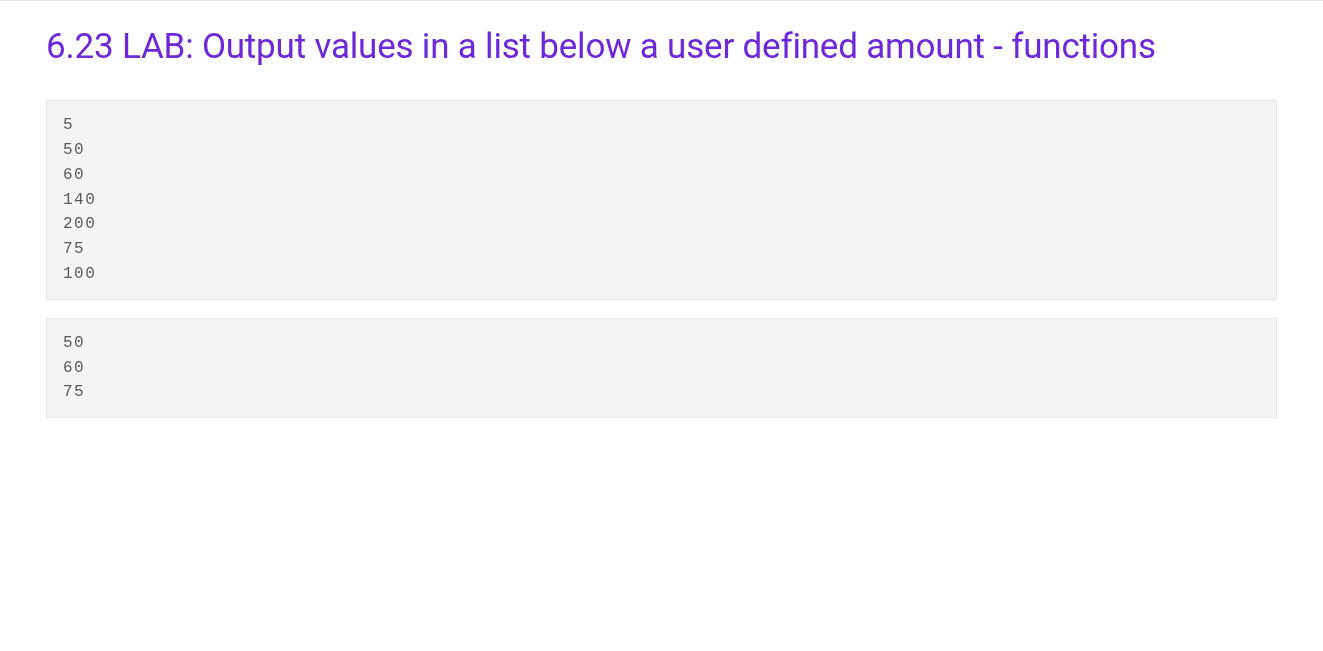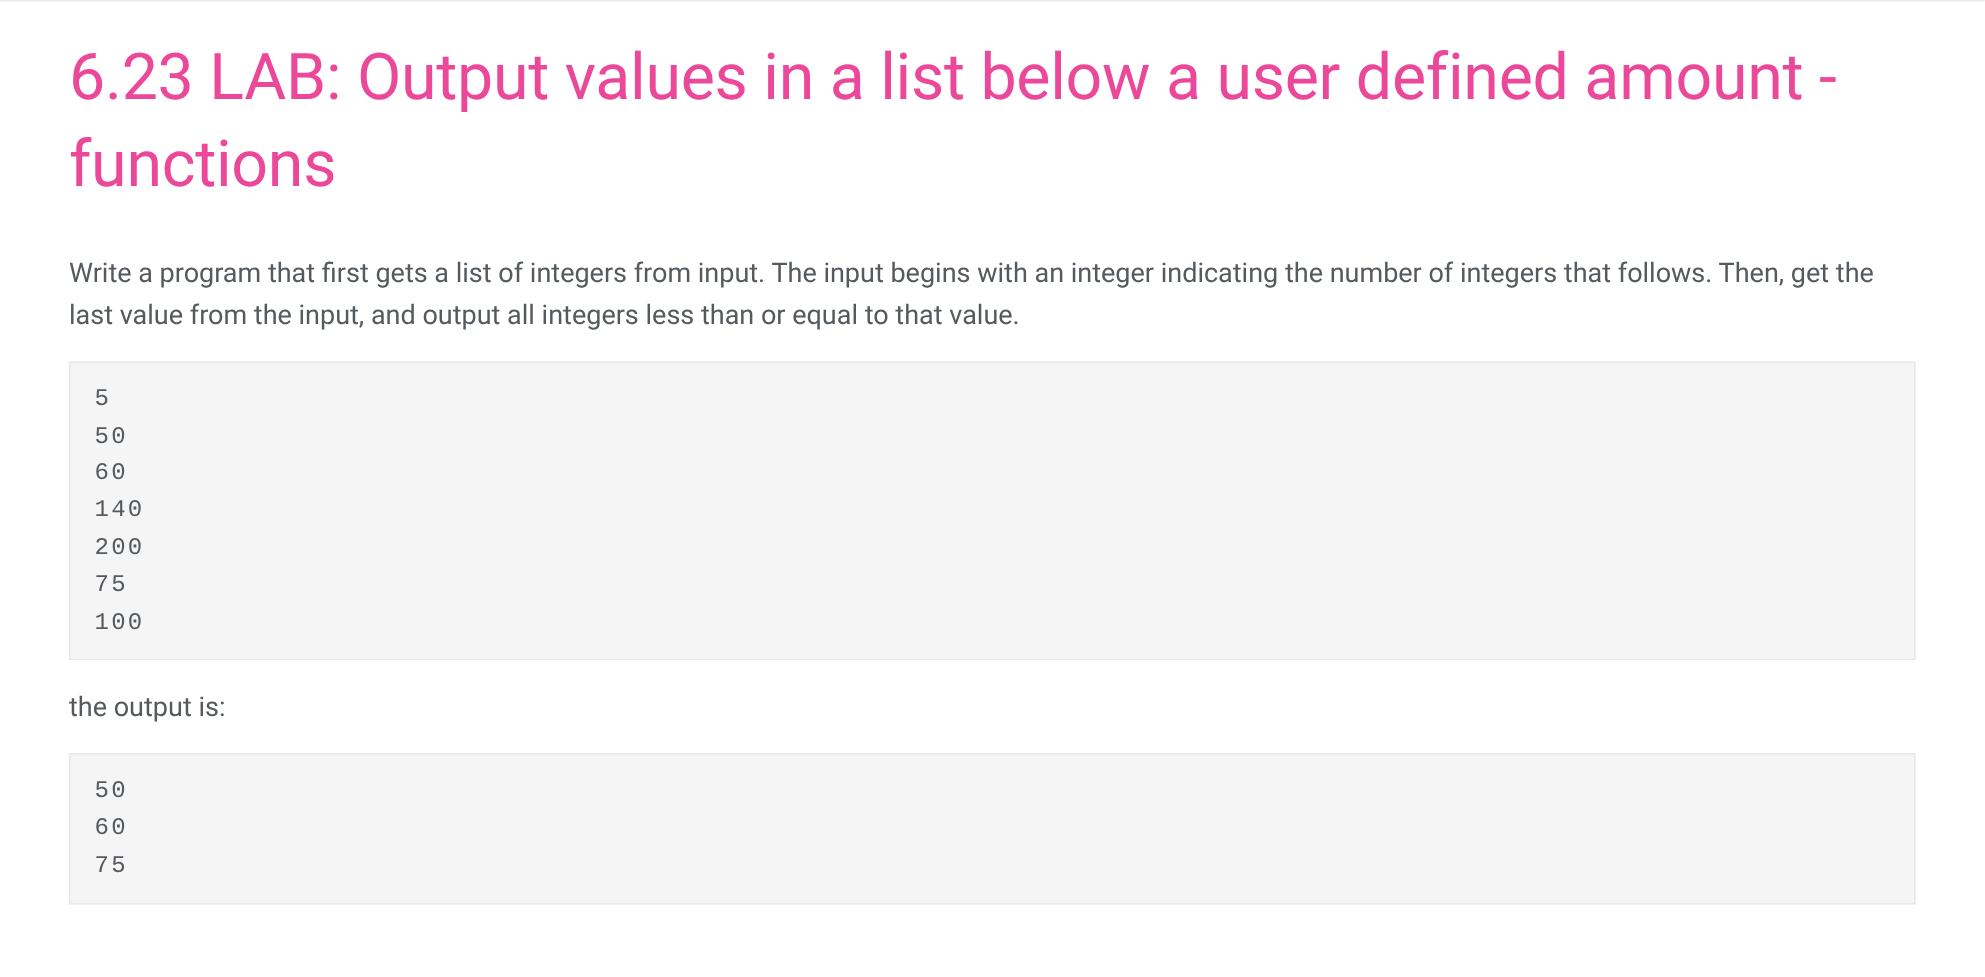--- a/index.html
+++ b/index.html
@@ -12,23 +12,23 @@
       background: #ffffff;
       color: #555a5f;
       width: 1323px;
       padding: 0;
       border-top: 1px solid #e8e8e8;
     }
     .container {
       padding: 20px 46px 20px 46px;
     }
     h1 {
-      font-size: 43px;
+      font-size: 35px;
       font-weight: 400;
-      color: #ec4899;
+      color: #6d28d9;
       line-height: 1.35;
       margin-bottom: 30px;
       margin-top: 2px;
       letter-spacing: -0.2px;
     }
     p {
       font-size: 18px;
       line-height: 1.55;
       color: #555a5f;
       margin-bottom: 16px;
@@ -46,29 +46,27 @@
       margin-bottom: 18px;
       letter-spacing: 1.5px;
     }
   </style>
 </head>
 <body>
 
 <div class="container">
   <h1>6.23 LAB: Output values in a list below a user defined amount - functions</h1>
 
-  <p>Write a program that first gets a list of integers from input. The input begins with an integer indicating the number of integers that follows. Then, get the last value from the input, and output all integers less than or equal to that value.</p>
 
 
   <pre class="code-block">5
 50
 60
 140
 200
 75
 100</pre>
 
-  <p>the output is:</p>
 
   <pre class="code-block">50
 60
 75</pre>
 </div>
 
 </body></html>

